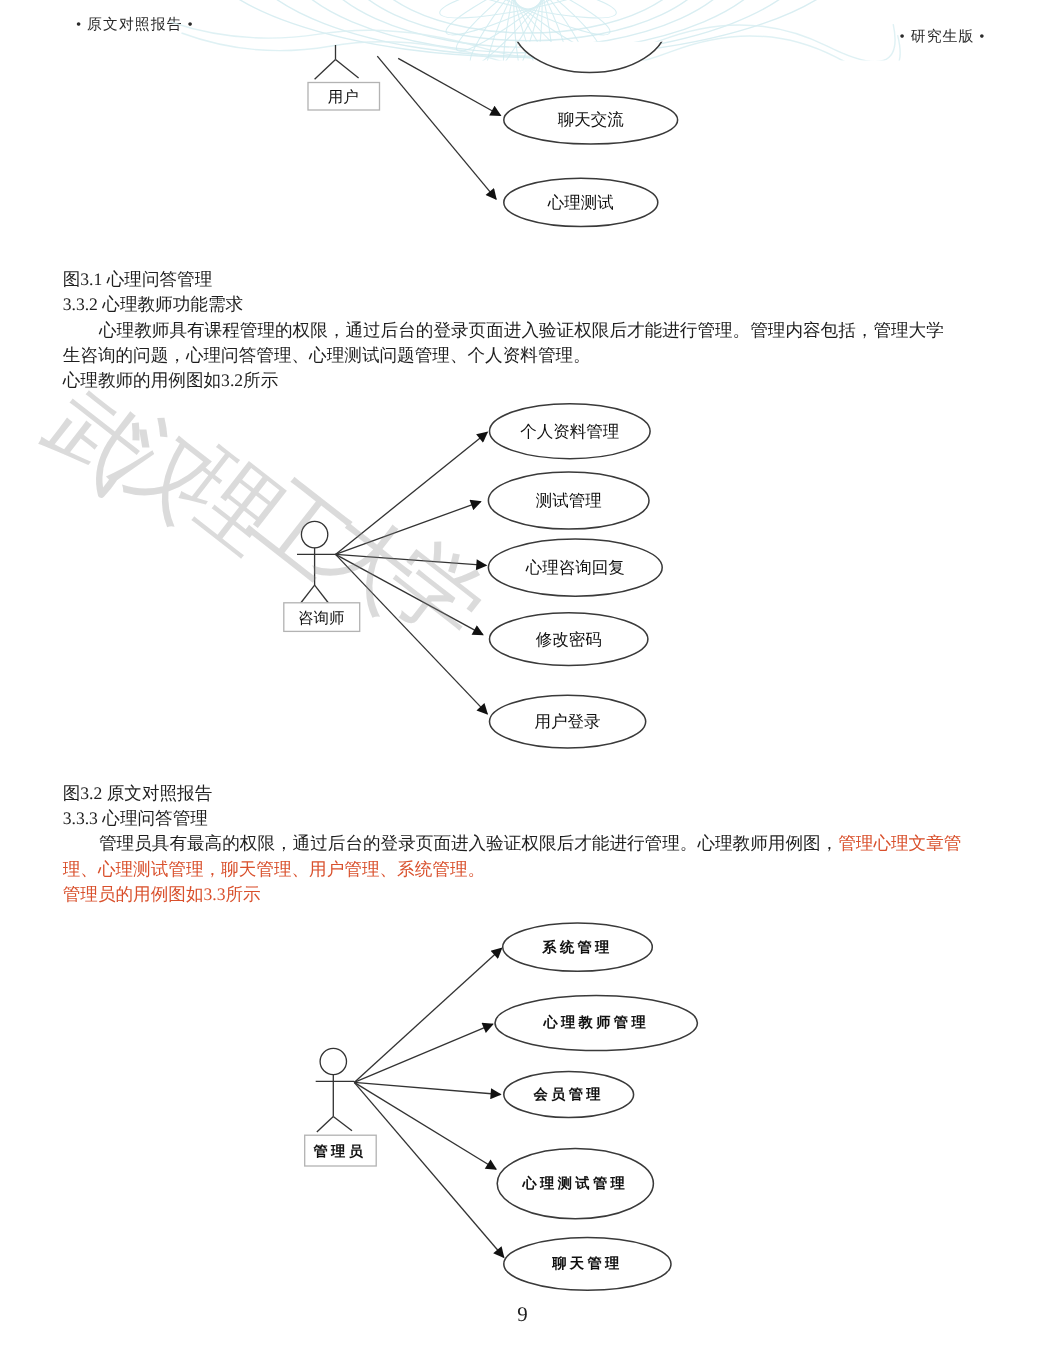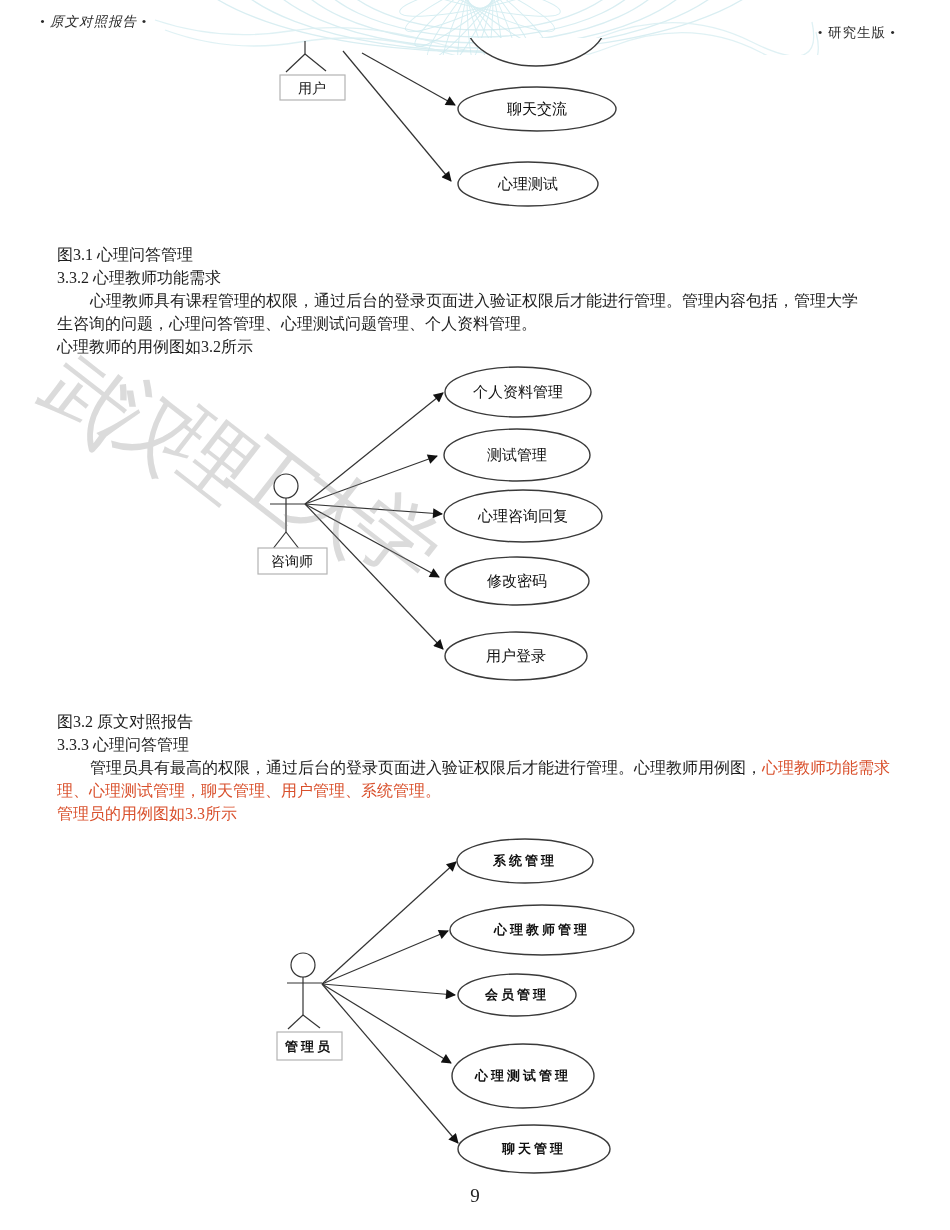--- a/index.html
+++ b/index.html
@@ -1,21 +1,21 @@
 <!DOCTYPE html>
 <html style="--red: #d9502c; --stroke: #333333; --box: #b3b3b3;"><head>
 <meta charset="utf-8">
 <style>
   :root { --red:#d9502c; --ink:#1e1e1e; --stroke:#333; --box:#b3b3b3; }
   html,body { margin:0; padding:0; background:#fff; }
   .page { position:relative; width:950px; height:1230px; background:#fff; overflow:hidden;
           font-family:"Liberation Serif","DejaVu Serif",serif; color:var(--ink); }
 
   .hdr { position:absolute; top:13px; font-size:13.5px; color:#2a2a2a; letter-spacing:1px; }
-  .hdr-left  { left:40px;font-style:italic; }
+  .hdr-left  { left:69px; }
   .hdr-right { right:54px;margin-top:11px; }
 
   .guilloche { position:absolute; left:140px; top:0; z-index:0; }
 
   .wm { position:absolute; left:72px; top:330px; z-index:3; pointer-events:none;
         transform:rotate(24deg); transform-origin:0 0; white-space:nowrap;
         font-family:"Liberation Sans","DejaVu Sans",sans-serif;
         font-size:84px; letter-spacing:-16px; color:#8a8a8a; opacity:0.30; }
   .wm-char { display:inline-block; transform:rotate(14deg); }
 
@@ -128,21 +128,21 @@
     <text x="268" y="161">心理咨询回复</text>
     <ellipse class="uc" cx="262" cy="221" rx="72" ry="24"></ellipse>
     <text x="262" y="226">修改密码</text>
     <ellipse class="uc" cx="261" cy="296" rx="71" ry="24"></ellipse>
     <text x="261" y="301">用户登录</text>
   </svg>
 
   <div class="text-block" style="top:710px;">
     <div class="tline">图3.2 原文对照报告</div>
     <div class="tline">3.3.3 心理问答管理</div>
-    <div class="tline indented"><span>管理员具有最高的权限，通过后台的登录页面进入验证权限后才能进行管理。心理教师用例图，</span><span class="red">心理教师功能需求</span></div>
+    <div class="tline indented"><span>管理员具有最高的权限，通过后台的登录页面进入验证权限后才能进行管理。心理教师用例图，</span><span class="red">管理心理文章管</span></div>
     <div class="tline red">理、心理测试管理，聊天管理、用户管理、系统管理。</div>
     <div class="tline red">管理员的用例图如3.3所示</div>
   </div>
 
   <svg class="dsvg d3" style="left:255px; top:832px;" width="400" height="352" viewBox="0 0 400 352">
     <defs>
       <marker id="a3" markerUnits="userSpaceOnUse" markerWidth="13" markerHeight="10" viewBox="0 0 10 10" refX="9" refY="5" orient="auto">
         <path d="M0,0 L10,5 L0,10 z" fill="#111"></path>
       </marker>
     </defs>

